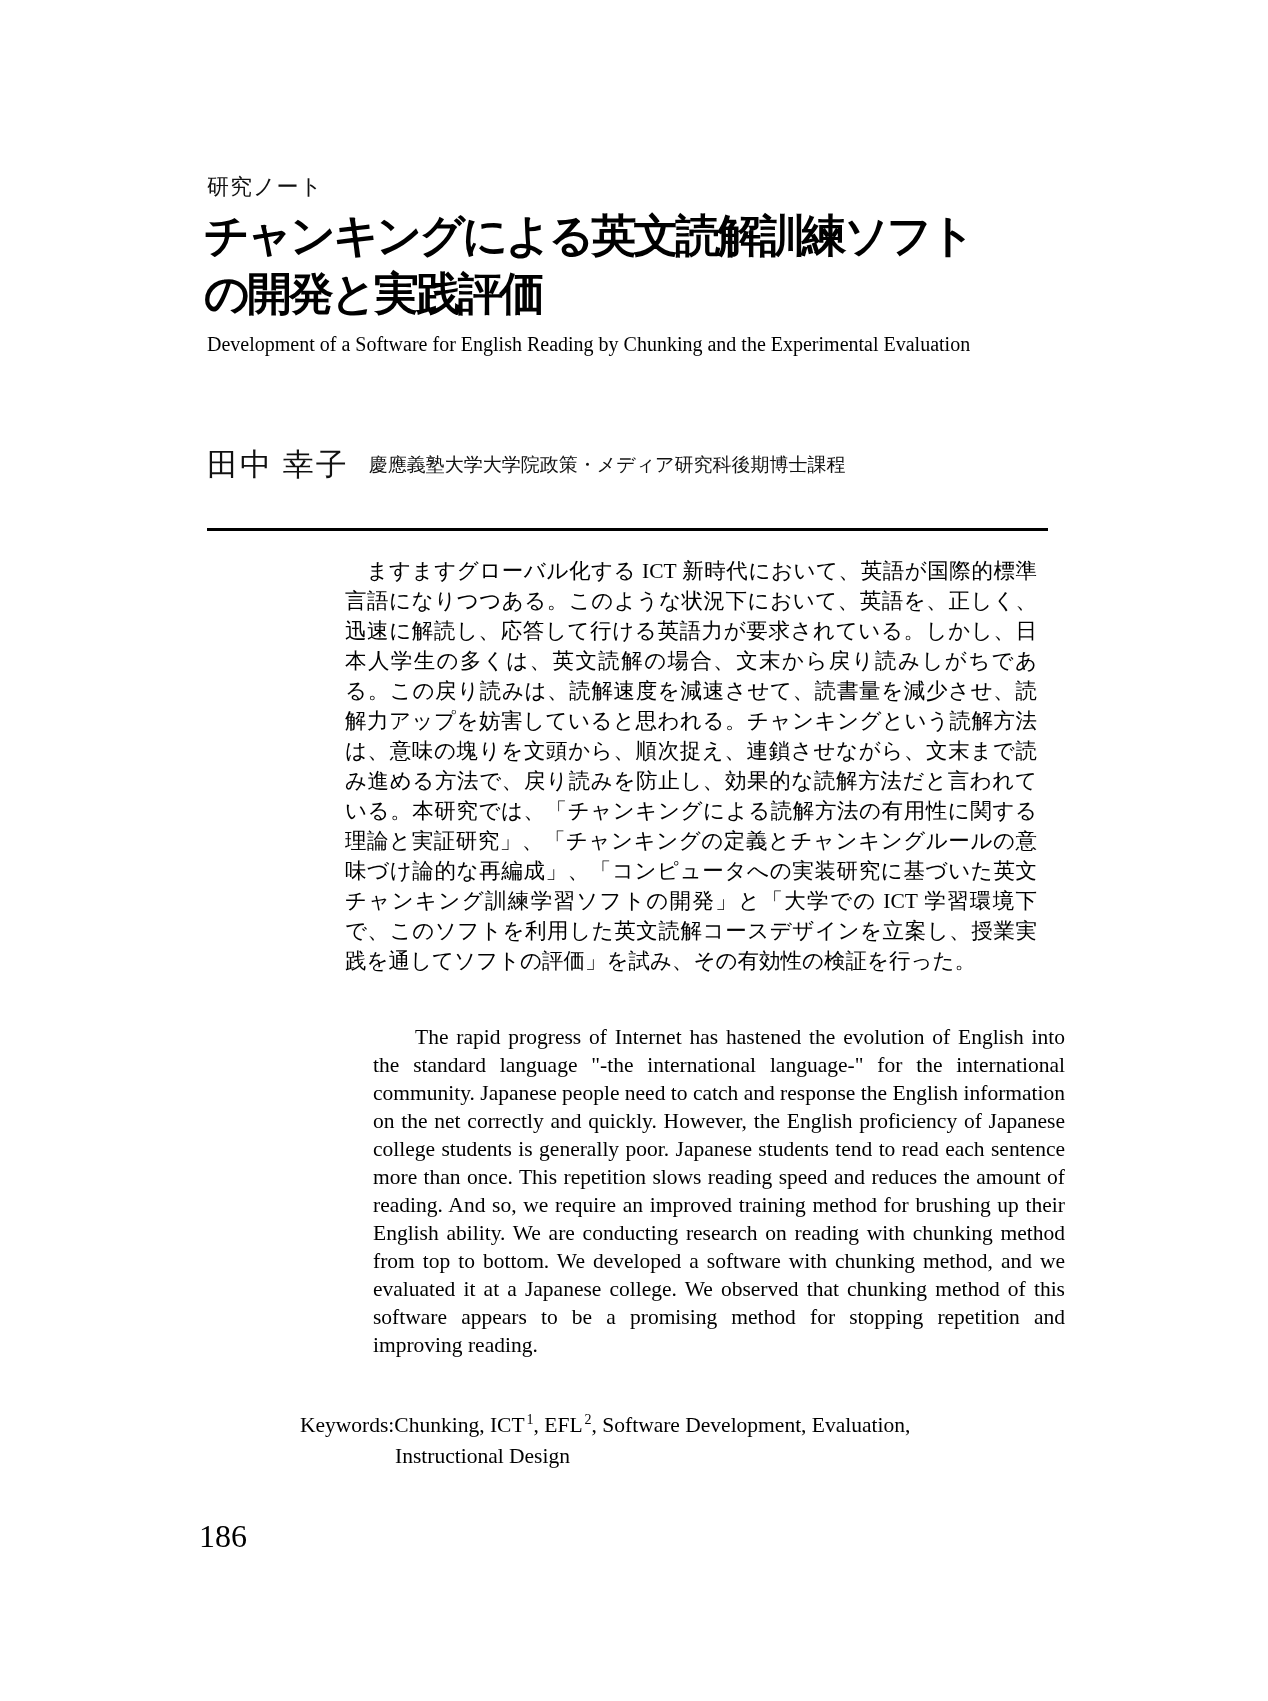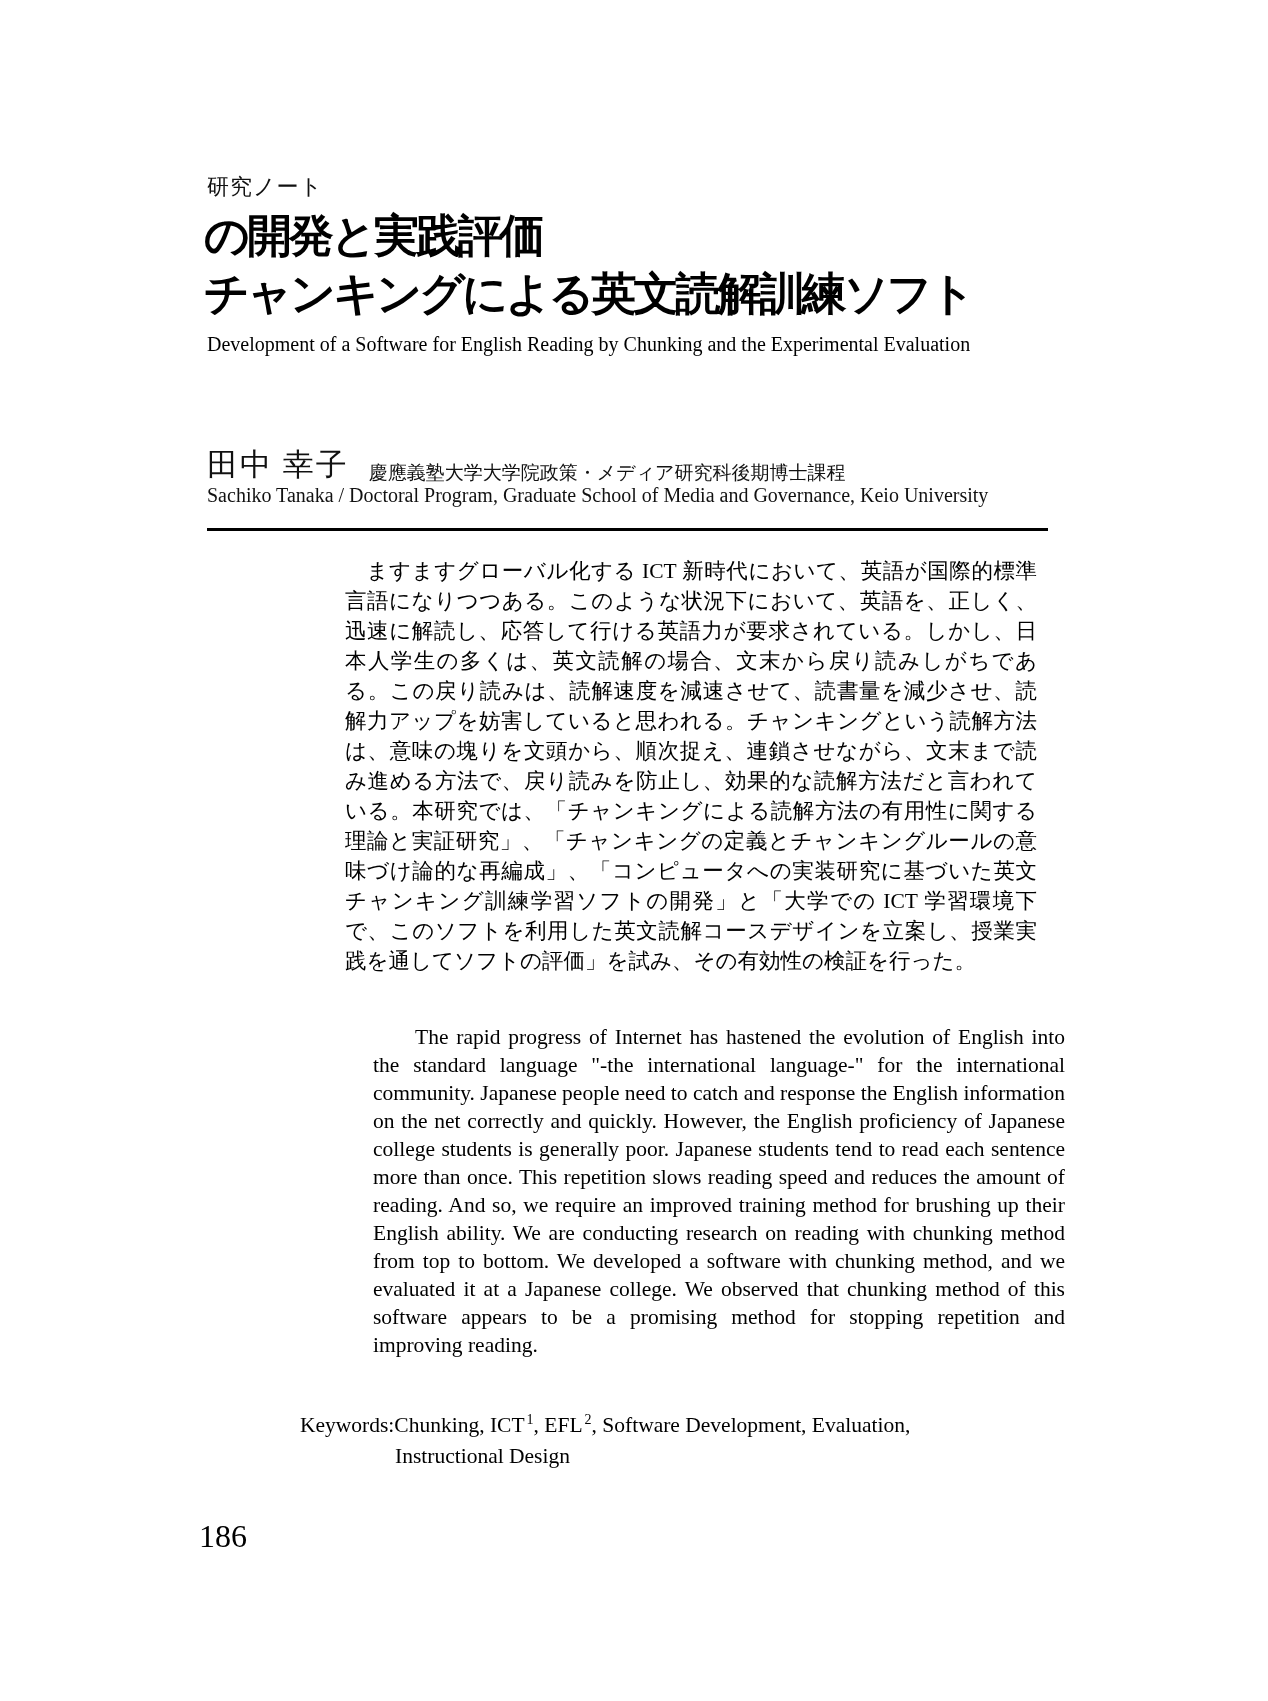--- a/index.html
+++ b/index.html
@@ -43,21 +43,21 @@
     font-size: 20px;
     line-height: 32px;
     color: #000000;
   }
   .author-row {
     position: absolute;
     left: 207px;
     top: 444px;
     width: 841px;
     display: flex;
-    align-items: flex-end;
+    align-items: center;
   }
   .author-name {
     font-size: 31px;
     letter-spacing: 2px;
     white-space: nowrap;
   }
   .author-affil {
     font-size: 19px;
     margin-left: 20px;
     white-space: nowrap;
@@ -127,32 +127,31 @@
   }
 </style>
 </head>
 <body>
 
 <div class="page">
 
   <div class="category">研究ノート</div>
 
   <div class="title-ja">
+    <div>チャンキングによる英文読解訓練ソフト</div>
     <div>の開発と実践評価</div>
-    <div>チャンキングによる英文読解訓練ソフト</div>
   </div>
 
   <div class="title-en">Development of a Software for English Reading by Chunking and the Experimental Evaluation</div>
 
   <div class="author-row">
     <span class="author-name">田中 幸子</span>
     <span class="author-affil">慶應義塾大学大学院政策・メディア研究科後期博士課程</span>
   </div>
 
-  <div class="author-en">Sachiko Tanaka / Doctoral Program, Graduate School of Media and Governance, Keio University</div>
 
   <div class="rule"></div>
 
   <div class="abstract-ja">ますますグローバル化する ICT 新時代において、英語が国際的標準言語になりつつある。このような状況下において、英語を、正しく、迅速に解読し、応答して行ける英語力が要求されている。しかし、日本人学生の多くは、英文読解の場合、文末から戻り読みしがちである。この戻り読みは、読解速度を減速させて、読書量を減少させ、読解力アップを妨害していると思われる。チャンキングという読解方法は、意味の塊りを文頭から、順次捉え、連鎖させながら、文末まで読み進める方法で、戻り読みを防止し、効果的な読解方法だと言われている。本研究では、「チャンキングによる読解方法の有用性に関する理論と実証研究」、「チャンキングの定義とチャンキングルールの意味づけ論的な再編成」、「コンピュータへの実装研究に基づいた英文チャンキング訓練学習ソフトの開発」と「大学での ICT 学習環境下で、このソフトを利用した英文読解コースデザインを立案し、授業実践を通してソフトの評価」を試み、その有効性の検証を行った。</div>
 
   <div class="abstract-en">The rapid progress of Internet has hastened the evolution of English into the standard language "-the international language-" for the international community. Japanese people need to catch and response the English information on the net correctly and quickly. However, the English proficiency of Japanese college students is generally poor. Japanese students tend to read each sentence more than once. This repetition slows reading speed and reduces the amount of reading. And so, we require an improved training method for brushing up their English ability. We are conducting research on reading with chunking method from top to bottom. We developed a software with chunking method, and we evaluated it at a Japanese college. We observed that chunking method of this software appears to be a promising method for stopping repetition and improving reading.</div>
 
   <div class="keywords"><span>Keywords:</span><span>Chunking, ICT</span><sup>1</sup><span>, EFL</span><sup>2</sup><span>, Software Development, Evaluation,</span><br><span>Instructional Design</span></div>
 
   <div class="page-number">186</div>

